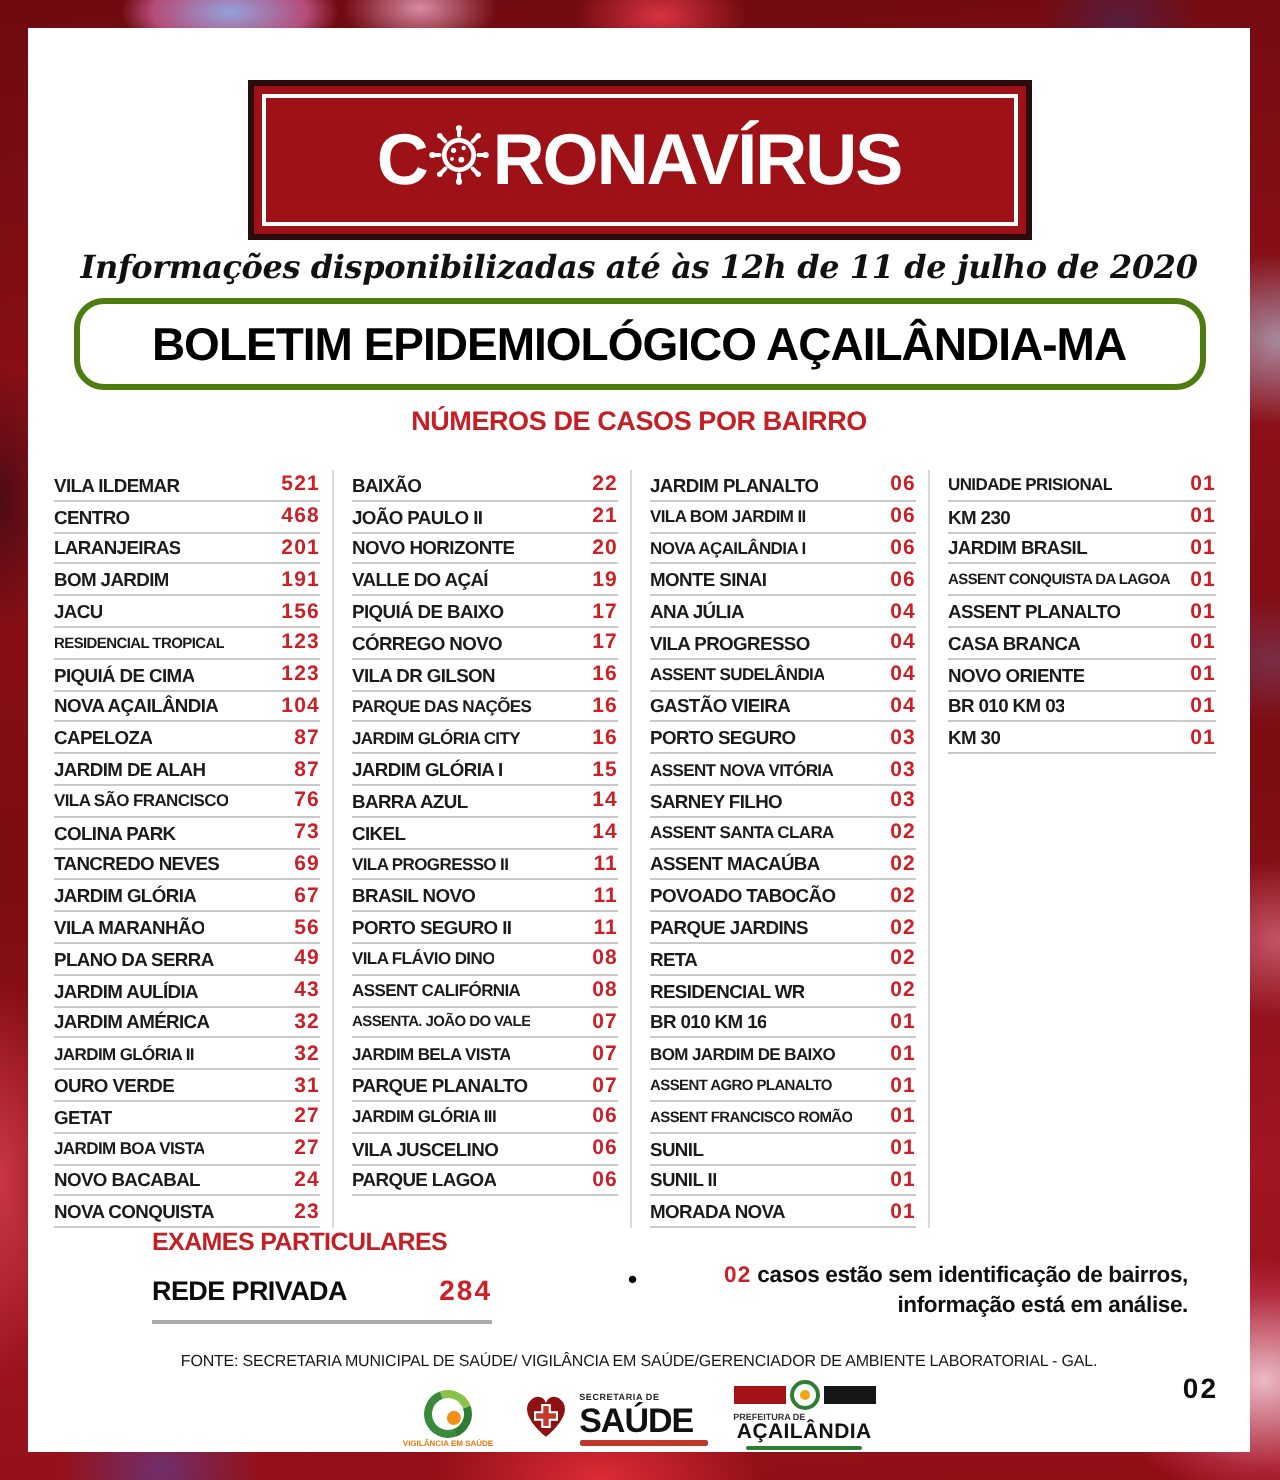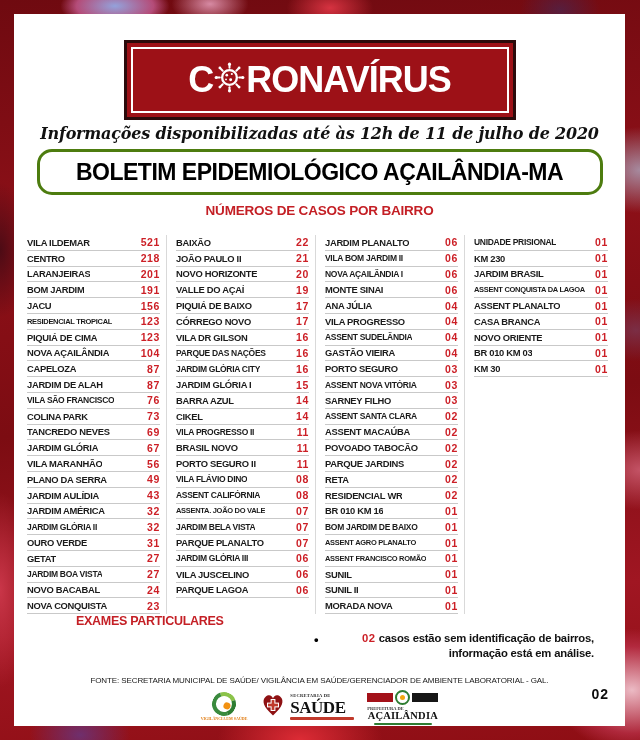--- a/index.html
+++ b/index.html
@@ -115,21 +115,21 @@
     text-align:right;letter-spacing:-0.2px;
   }
   .note-text .rd{color:var(--num-red);letter-spacing:0.6px;}
 
   .fonte{
     position:absolute;top:662px;left:0;width:100%;text-align:center;
     font-weight:normal;font-size:8px;color:#161616;letter-spacing:-0.1px;
   }
   .logos{
     position:absolute;top:676px;left:0;width:100%;
-    display:flex;justify-content:center;align-items:center;gap:13px;font-family:Liberation Serif, serif;
+    display:flex;justify-content:center;align-items:flex-end;gap:13px;
   }
   .logo{display:flex;align-items:center;}
   
   .vig{flex-direction:column;}
   .vig-circle{
     width:24px;height:24px;border-radius:50%;
     border:4px solid #3a8a3d;border-top-color:#8bc34a;border-right-color:#2e7d32;
     box-sizing:border-box;position:relative;transform:rotate(25deg);
   }
   .vig-dot{
@@ -219,21 +219,21 @@
     <div class="grid">
       <div class="col">
 
           <div class="row">
             <span class="row-name">VILA ILDEMAR</span>
             <span class="row-num">521</span>
           </div>
 
           <div class="row">
             <span class="row-name">CENTRO</span>
-            <span class="row-num">218</span>
+            <span class="row-num">468</span>
           </div>
 
           <div class="row">
             <span class="row-name">LARANJEIRAS</span>
             <span class="row-num">201</span>
           </div>
 
           <div class="row">
             <span class="row-name">BOM JARDIM</span>
             <span class="row-num">191</span>
@@ -623,20 +623,24 @@
 
           <div class="row">
             <span class="row-name">KM 30</span>
             <span class="row-num">01</span>
           </div>
         </div>
     </div>
 
     <div class="exames">
       <div class="exames-title">EXAMES PARTICULARES</div>
+      <div class="rede-row">
+        <span class="rede-label">REDE PRIVADA</span>
+        <span class="rede-value">284</span>
+      </div>
     </div>
 
     <div class="note">
       <span class="note-bullet">•</span>
       <span class="note-text">
         <span class="rd">02</span>
         <span>casos estão sem identificação de bairros, informação está em análise.</span>
       </span>
     </div>
 

